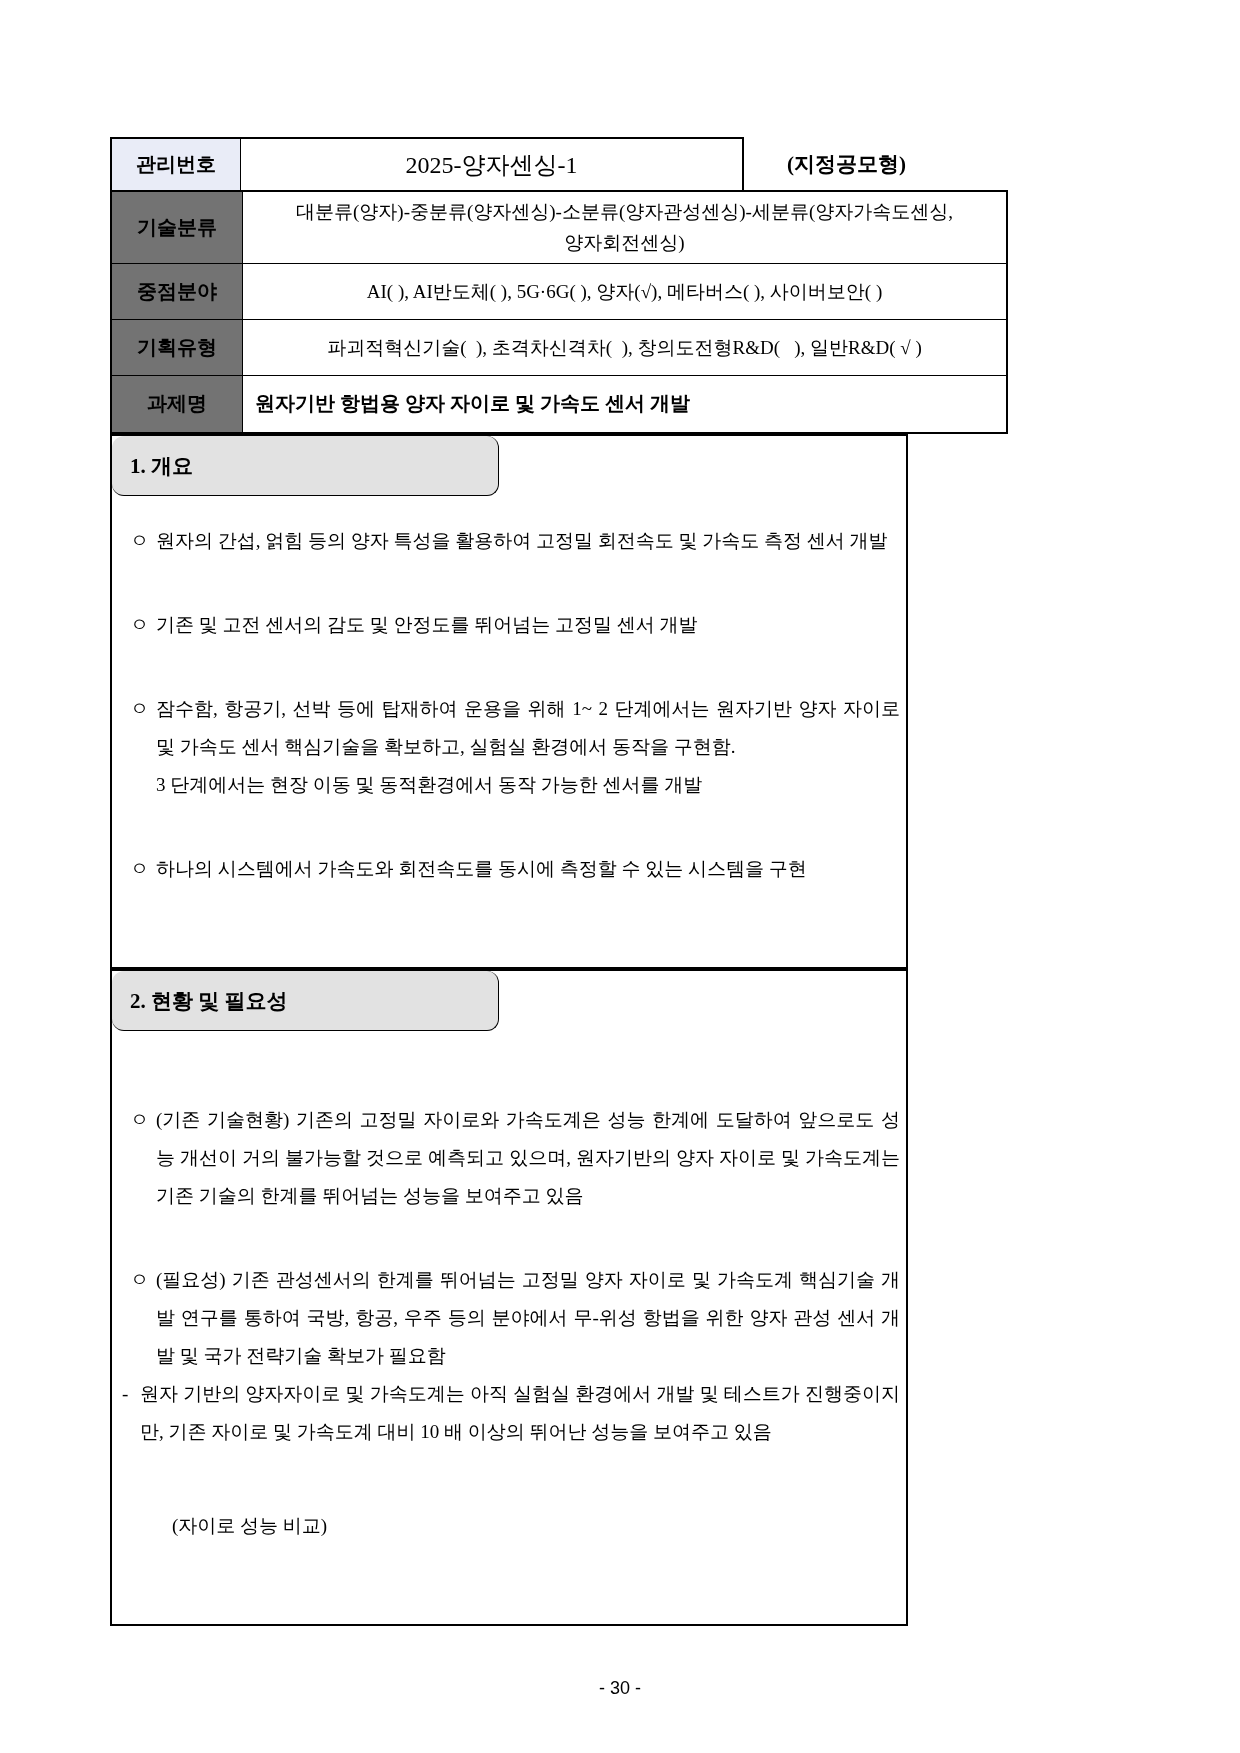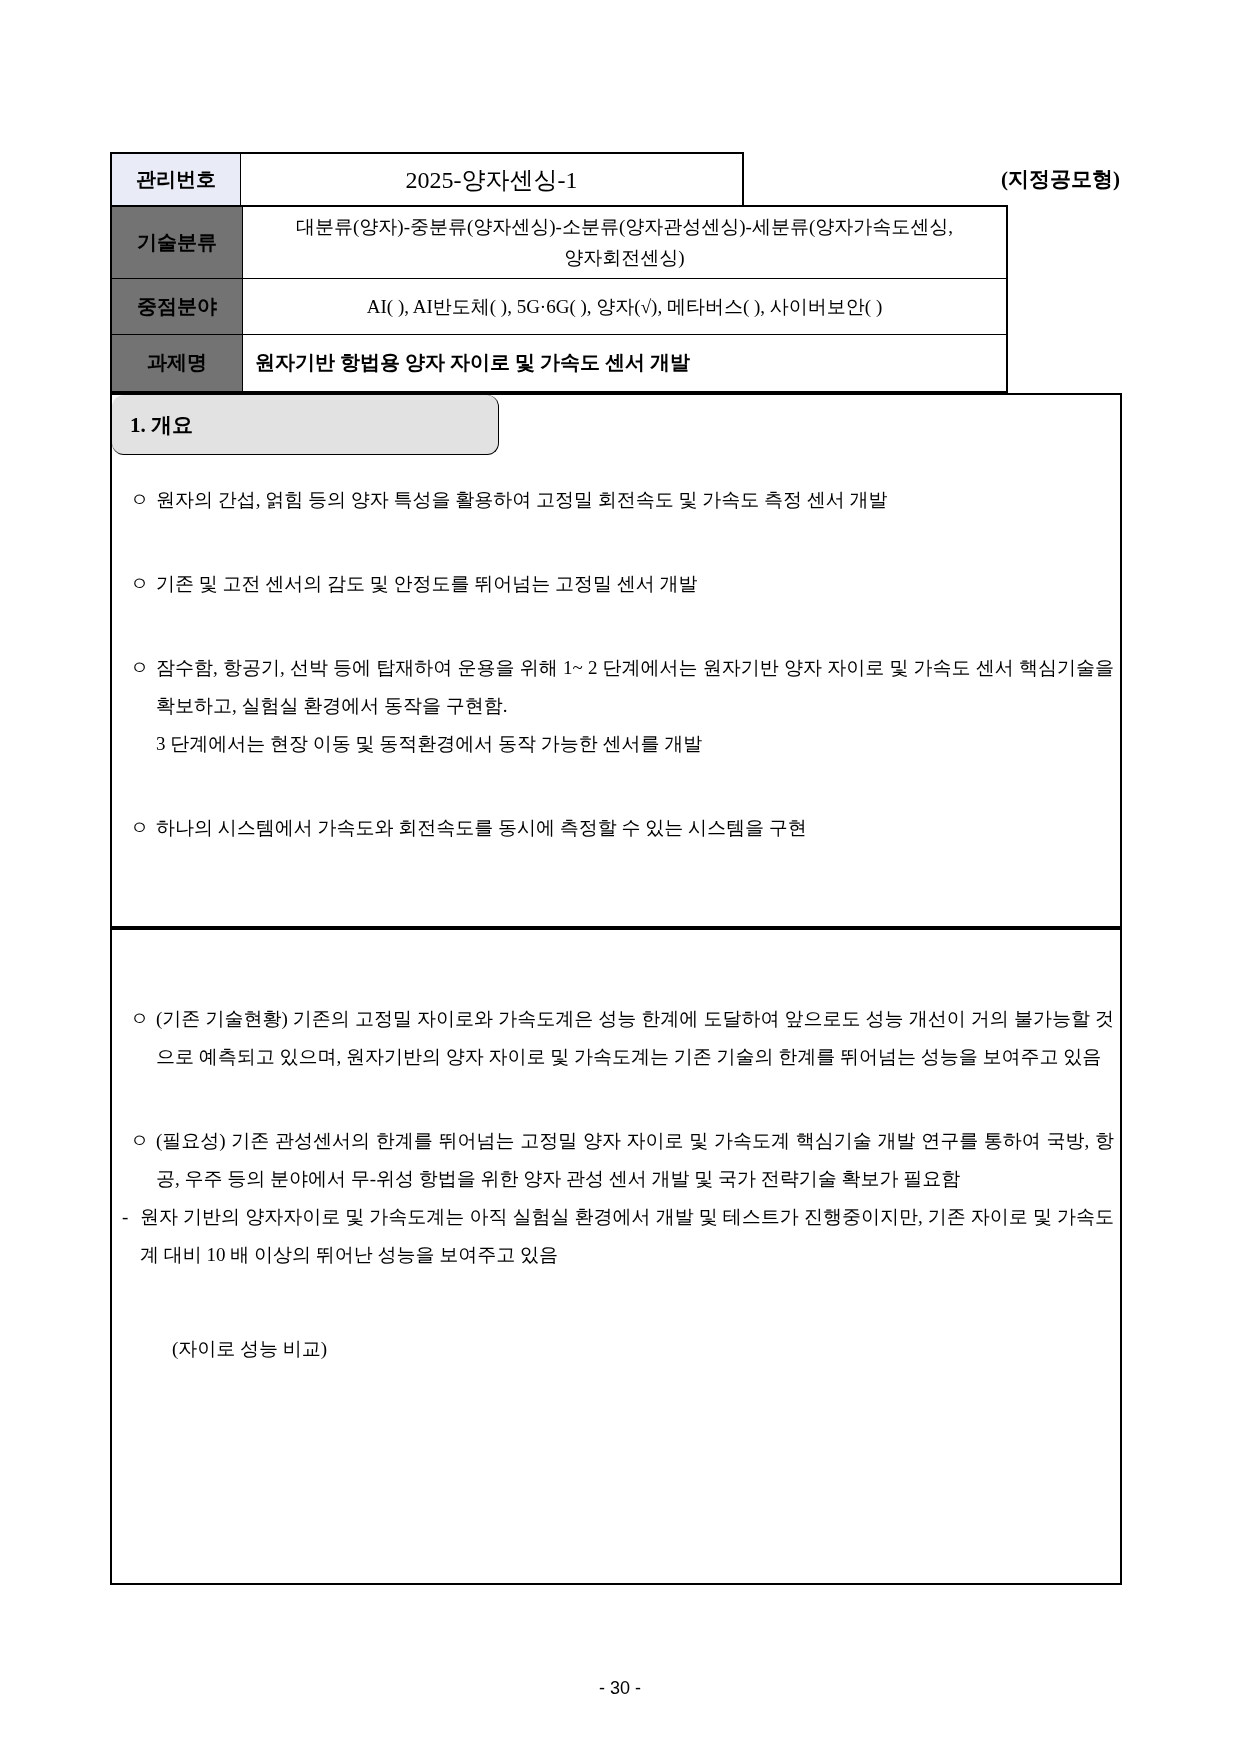--- a/index.html
+++ b/index.html
@@ -7,22 +7,21 @@
     width: 1240px; height: 1753px;
     background: #ffffff;
     color: #000;
     font-family: "Liberation Serif", "DejaVu Serif", serif;
     position: relative;
     overflow: hidden;
   }
   .doc {
     position: absolute;
     left: 110px; top: 137px;
-    width: 1012px;
-    margin-top: 15px;
+    width: 798px;
   }
 
   
   .row1 { display: flex; height: 53px; }
   .row1-box {
     width: 630px;
     display: flex;
     border: 2px solid #000;
     border-bottom: none;
   }
@@ -140,20 +139,24 @@
     <tbody>
       <tr class="r2">
         <td class="label-td">기술분류</td>
         <td class="value-td">대분류(양자)-중분류(양자센싱)-소분류(양자관성센싱)-세분류(양자가속도센싱,
 양자회전센싱)</td>
       </tr>
       <tr class="r3">
         <td class="label-td">중점분야</td>
         <td class="value-td">AI( ), AI반도체( ), 5G·6G( ), 양자(√), 메타버스( ), 사이버보안( )</td>
       </tr>
+      <tr class="r4">
+        <td class="label-td">기획유형</td>
+        <td class="value-td">파괴적혁신기술(  ), 초격차신격차(  ), 창의도전형R&amp;D(   ), 일반R&amp;D( √ )</td>
+      </tr>
       <tr class="r5">
         <td class="label-td">과제명</td>
         <td class="value-td">원자기반 항법용 양자 자이로 및 가속도 센서 개발</td>
       </tr>
     </tbody>
   </table>
 
   <div class="section sec1">
     <div class="sec-head">1. 개요</div>
     <div class="sec-body">
@@ -171,20 +174,21 @@
 3 단계에서는 현장 이동 및 동적환경에서 동작 가능한 센서를 개발</span>
       </div>
       <div class="bullet last">
         <span class="marker">ㅇ</span>
         <span class="btext">하나의 시스템에서 가속도와 회전속도를 동시에 측정할 수 있는 시스템을 구현</span>
       </div>
     </div>
   </div>
 
   <div class="section sec2">
+    <div class="sec-head">2. 현황 및 필요성</div>
     <div class="sec-body">
       <div class="bullet">
         <span class="marker">ㅇ</span>
         <span class="btext">(기존 기술현황) 기존의 고정밀 자이로와 가속도계은 성능 한계에 도달하여 앞으로도 성능 개선이 거의 불가능할 것으로 예측되고 있으며, 원자기반의 양자 자이로 및 가속도계는 기존 기술의 한계를 뛰어넘는 성능을 보여주고 있음</span>
       </div>
       <div class="bullet last">
         <span class="marker">ㅇ</span>
         <span class="btext">(필요성) 기존 관성센서의 한계를 뛰어넘는 고정밀 양자 자이로 및 가속도계 핵심기술 개발 연구를 통하여 국방, 항공, 우주 등의 분야에서 무-위성 항법을 위한 양자 관성 센서 개발 및 국가 전략기술 확보가 필요함</span>
       </div>
       <div class="bullet dash">

